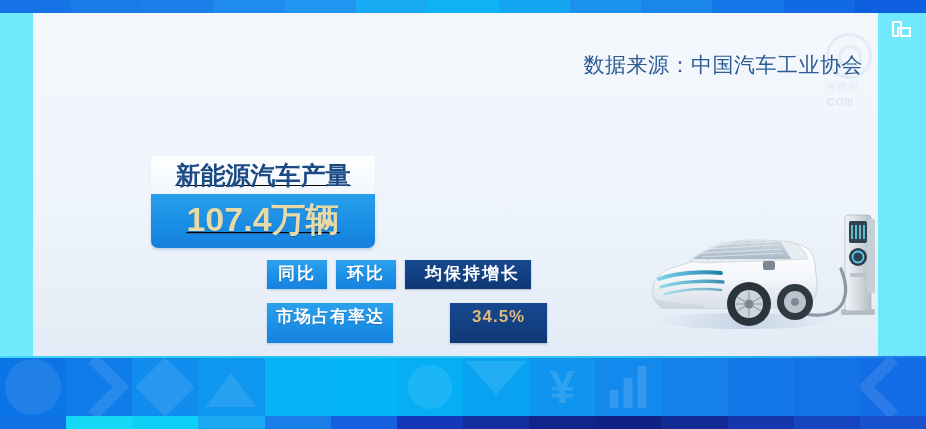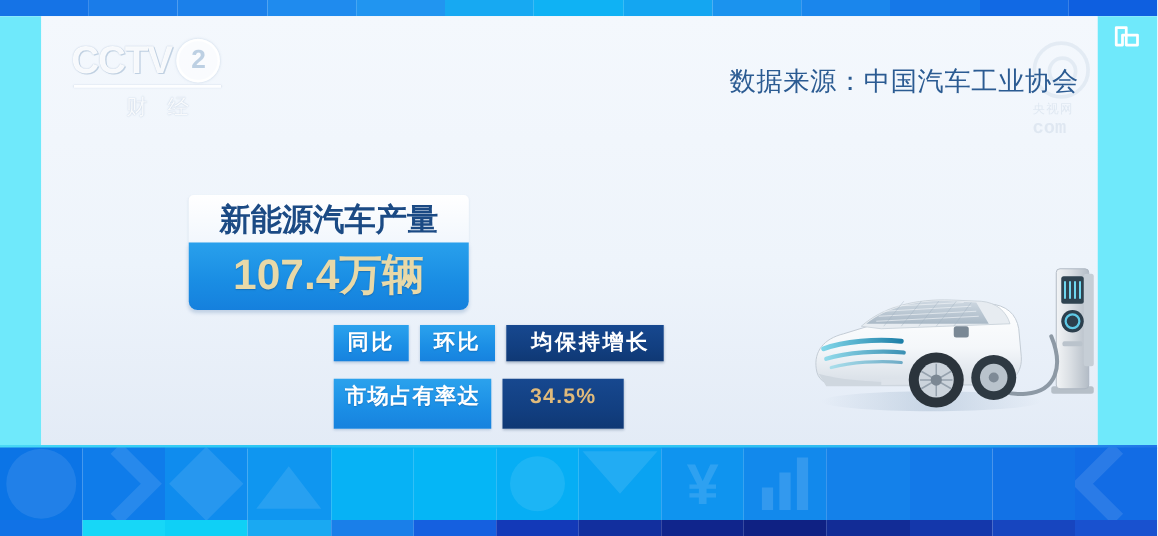--- a/index.html
+++ b/index.html
@@ -256,21 +256,21 @@
     white-space: nowrap;
   }
 
   
   .cards {
     position: absolute;
     left: 118px; top: 143px;
     display: flex;
     gap: 10px;
   }
-  .card { width: 224px; }
+  .card { width: 224px; text-decoration: underline; }
   .card .card-head {
     background: linear-gradient(180deg,#ffffff 0%,#f2f7fd 100%);
     border-radius: 4px 4px 0 0;
     text-align: center;
     padding: 3px 0 2px;
     box-shadow: 0 1px 2px rgba(60,100,150,0.10);
   }
   .card .card-head span {
     font-size: 25px;
     font-weight: bold;
@@ -319,20 +319,21 @@
   .badge.dark {
     background: linear-gradient(180deg,#17488f 0%, #123f81 60%, #0f3874 100%);
     color: #ffffff;
     box-shadow: 0 1px 2px rgba(20,50,90,0.3);
     padding-left: 20px;
   }
   .badge.dark.gold {
     color: #e0ba7b;
     letter-spacing: 1px;
     padding: 3px 22px 16px;
+    margin-left: 48px;
   }
   .badge.light.wide { letter-spacing: 1px; padding: 3px 9px 15px; }
 
   
   .illus {
     position: absolute;
     left: 612px; top: 196px;
     width: 248px; height: 150px;
   }
 
@@ -362,28 +363,20 @@
     <div class="tile" style="background:#1578e8"></div>
     <div class="tile" style="background:#1169e4"></div>
     <div class="tile" style="background:#0e5fe0"></div>
   </div>
 
   <div class="rail rail-left"></div>
   <div class="rail rail-right"></div>
 
   <div class="stage">
 
-    <div class="logo">
-      <div class="cctv-wrap">
-        <div class="cctv">CCTV</div>
-        <div class="num2">2</div>
-      </div>
-      <div class="underline"></div>
-      <div class="sub">财经</div>
-    </div>
 
     <div class="watermark">
       <div class="wm-circle"></div>
       <div class="wm-text">央视网</div>
       <div class="wm-dom">com</div>
     </div>
 
     <div class="headline">
       <div class="source">数据来源：中国汽车工业协会</div>
     </div>

